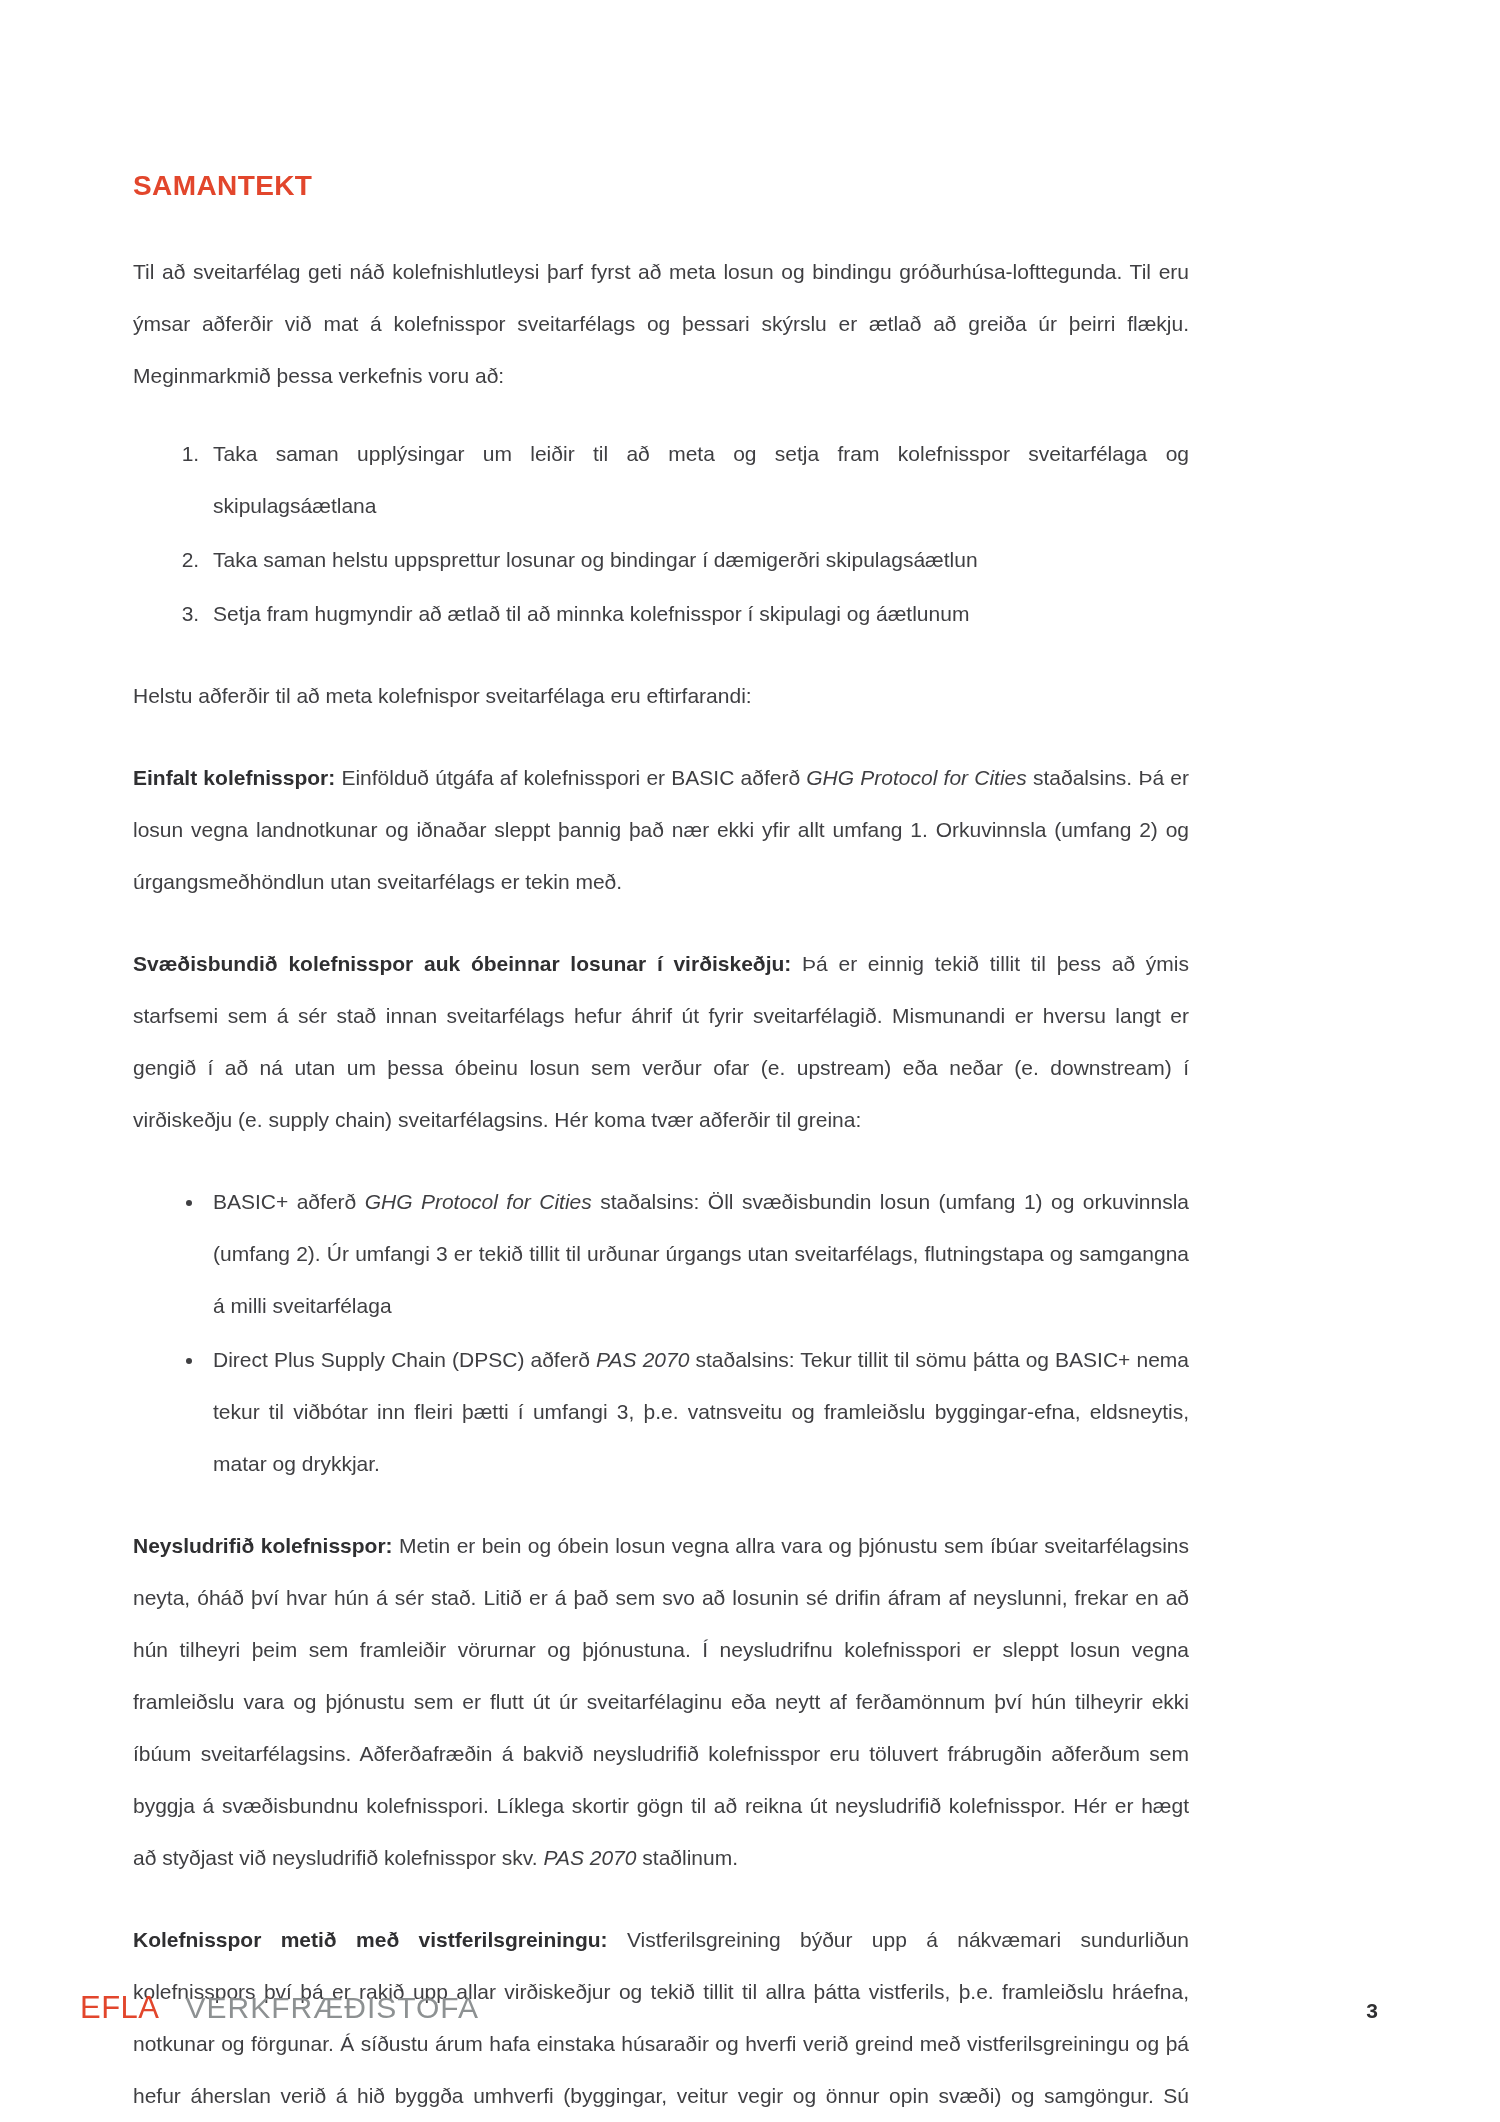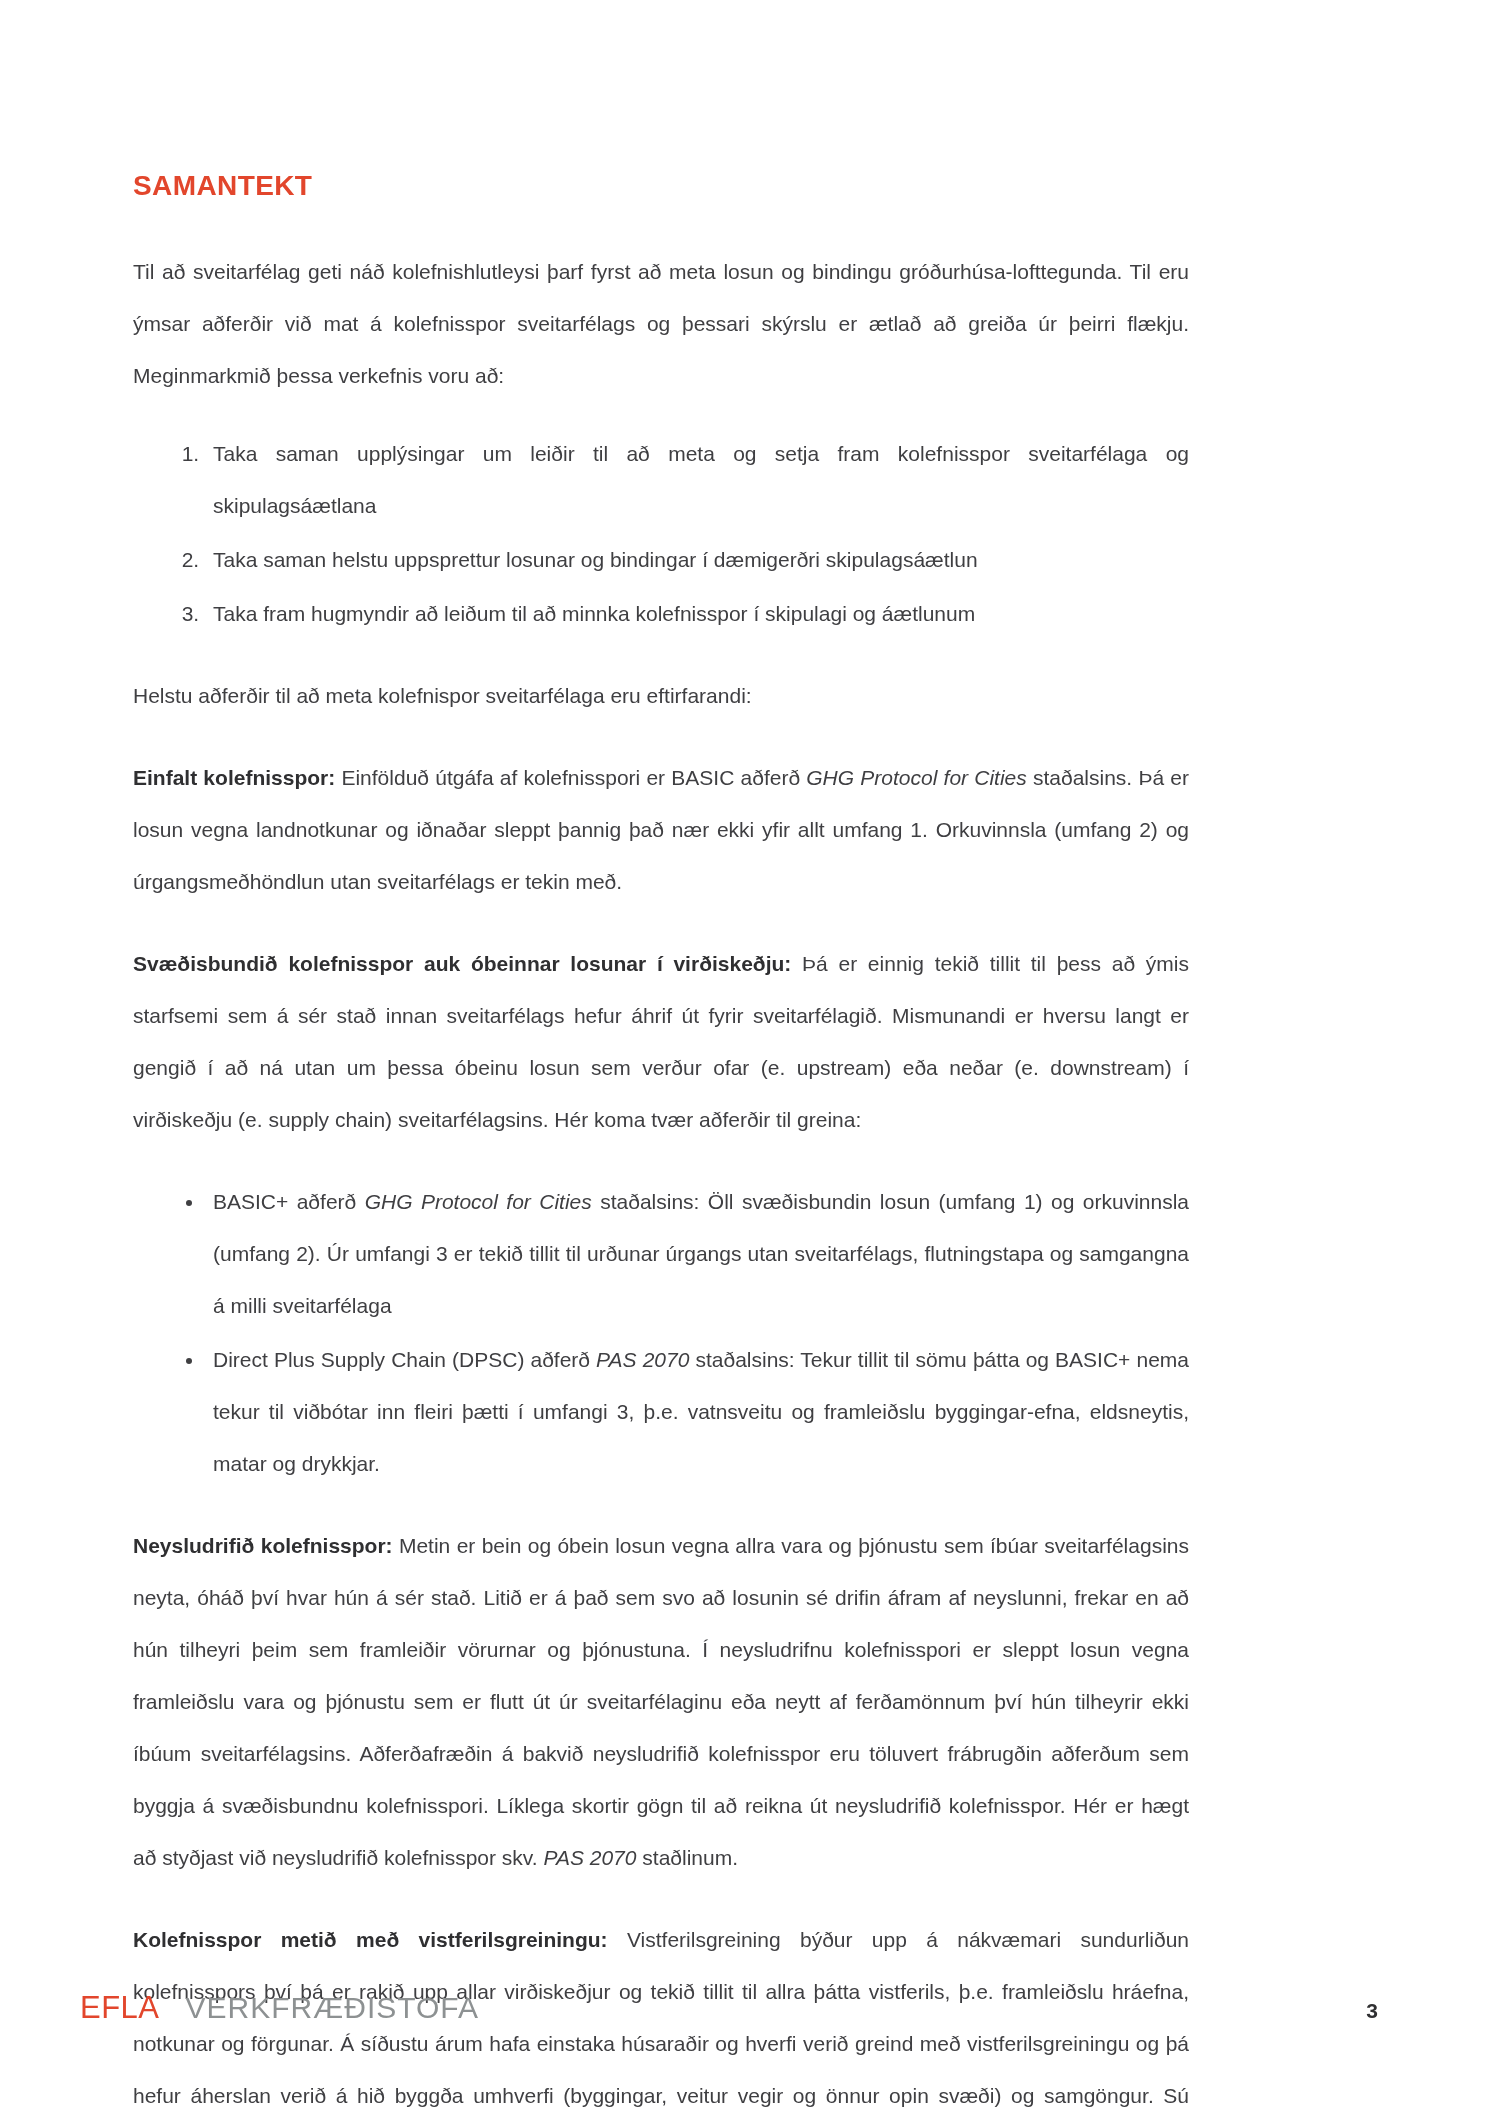--- a/index.html
+++ b/index.html
@@ -75,21 +75,21 @@
 <body>
 
 <div class="page">
   <div class="content">
     <h1 class="doc-title">SAMANTEKT</h1>
     <div class="doc-body" id="doc-body">
         <p><span>Til að sveitarfélag geti náð kolefnishlutleysi þarf fyrst að meta losun og bindingu gróðurhúsa-lofttegunda. Til eru ýmsar aðferðir við mat á kolefnisspor sveitarfélags og þessari skýrslu er ætlað að greiða úr þeirri flækju. Meginmarkmið þessa verkefnis voru að:</span></p>
         <ol>
           <li><span>Taka saman upplýsingar um leiðir til að meta og setja fram kolefnisspor sveitarfélaga og skipulagsáætlana</span></li>
           <li><span>Taka saman helstu uppsprettur losunar og bindingar í dæmigerðri skipulagsáætlun</span></li>
-          <li><span>Taka fram hugmyndir að leiðum til að minnka kolefnisspor í skipulagi og áætlunum</span></li>
+          <li><span>Setja fram hugmyndir að ætlað til að minnka kolefnisspor í skipulagi og áætlunum</span></li>
         </ol>
         <p><span>Helstu aðferðir til að meta kolefnispor sveitarfélaga eru eftirfarandi:</span></p>
         <p><span class="bold">Einfalt kolefnisspor: </span><span>Einfölduð útgáfa af kolefnisspori er BASIC aðferð </span><span class="italic">GHG Protocol for Cities</span><span> staðalsins. Þá er losun vegna landnotkunar og iðnaðar sleppt þannig það nær ekki yfir allt umfang 1. Orkuvinnsla (umfang 2) og úrgangsmeðhöndlun utan sveitarfélags er tekin með.</span></p>
         <p><span class="bold">Svæðisbundið kolefnisspor auk óbeinnar losunar í virðiskeðju: </span><span>Þá er einnig tekið tillit til þess að ýmis starfsemi sem á sér stað innan sveitarfélags hefur áhrif út fyrir sveitarfélagið.  Mismunandi er hversu langt er gengið í að ná utan um þessa óbeinu losun sem verður ofar (e. upstream) eða neðar (e. downstream) í virðiskeðju (e. supply chain) sveitarfélagsins. Hér koma tvær aðferðir til greina:</span></p>
         <ul>
           <li><span>BASIC+ aðferð </span><span class="italic">GHG Protocol for Cities</span><span> staðalsins: Öll svæðisbundin losun (umfang 1) og orkuvinnsla (umfang 2). Úr umfangi 3 er tekið tillit til urðunar úrgangs utan sveitarfélags, flutningstapa og samgangna á milli sveitarfélaga</span></li>
           <li><span>Direct Plus Supply Chain (DPSC) aðferð </span><span class="italic">PAS 2070</span><span> staðalsins: Tekur tillit til sömu þátta og BASIC+ nema tekur til viðbótar inn fleiri þætti í umfangi 3, þ.e. vatnsveitu og framleiðslu byggingar-efna, eldsneytis, matar og drykkjar.</span></li>
         </ul>
         <p><span class="bold">Neysludrifið kolefnisspor: </span><span>Metin er bein og óbein losun vegna allra vara og þjónustu sem íbúar sveitarfélagsins neyta, óháð því hvar hún á sér stað. Litið er á það sem svo að losunin sé drifin áfram af neyslunni, frekar en að hún tilheyri þeim sem framleiðir vörurnar og þjónustuna. Í neysludrifnu kolefnisspori er sleppt losun vegna framleiðslu vara og þjónustu sem er flutt út úr sveitarfélaginu eða neytt af ferðamönnum því hún tilheyrir ekki íbúum sveitarfélagsins. Aðferðafræðin á bakvið neysludrifið kolefnisspor eru töluvert frábrugðin aðferðum sem byggja á svæðisbundnu kolefnisspori. Líklega skortir gögn til að reikna út neysludrifið kolefnisspor. Hér er hægt að styðjast við neysludrifið kolefnisspor skv. </span><span class="italic">PAS 2070</span><span> staðlinum.</span></p>
         <p><span class="bold">Kolefnisspor metið með vistferilsgreiningu: </span><span>Vistferilsgreining býður upp á nákvæmari sundurliðun kolefnisspors því þá er rakið upp allar virðiskeðjur og tekið tillit til allra þátta vistferils, þ.e. framleiðslu hráefna, notkunar og förgunar. Á síðustu árum hafa einstaka húsaraðir og hverfi verið greind með vistferilsgreiningu og þá hefur áherslan verið á hið byggða umhverfi (byggingar, veitur vegir og önnur opin svæði) og samgöngur. Sú aðferð myndi henta vel til að meta kolefnisspor deiliskipulags. Aðferðafræðin við að meta kolefnisspor heils sveitarfélags með vistferilsgreiningu er enn í mótun.</span></p>

